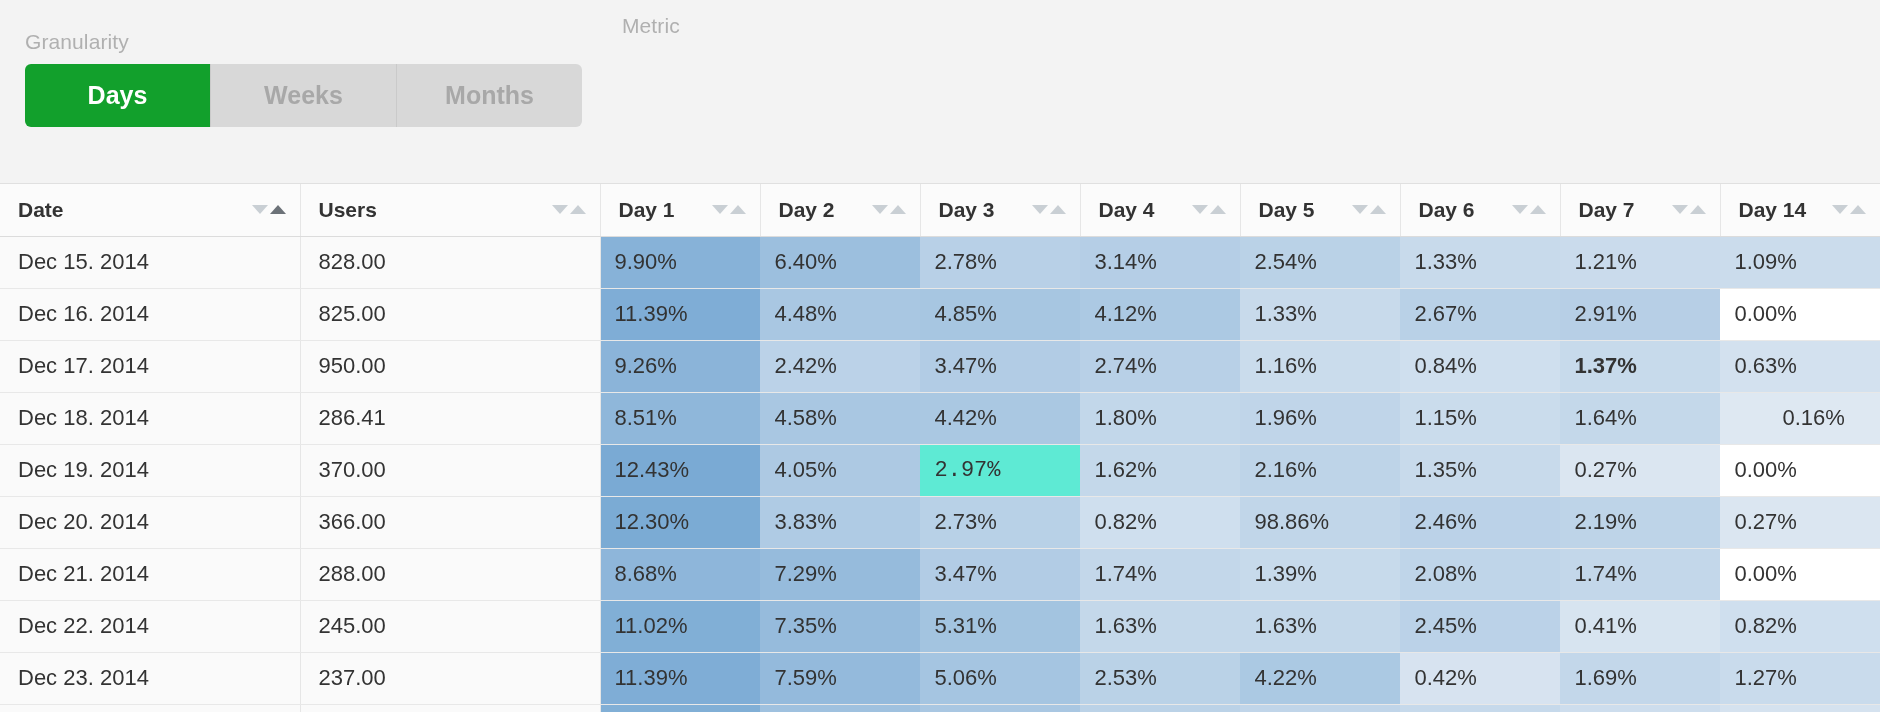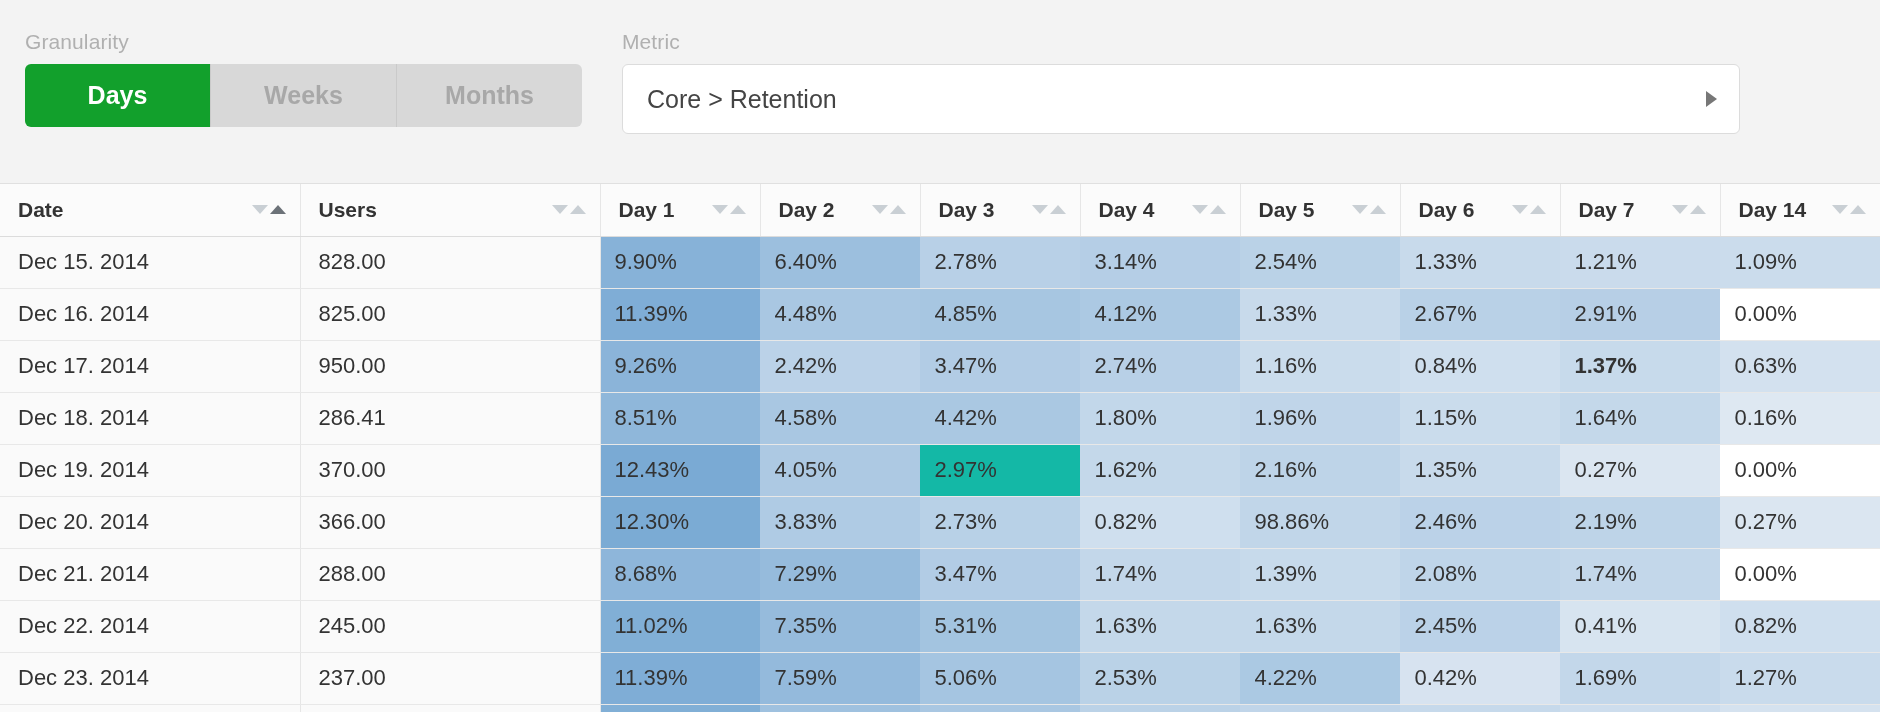--- a/index.html
+++ b/index.html
@@ -54,21 +54,21 @@
     cursor: pointer;
     user-select: none;
   }
   .segment:last-child { border-right: none; }
   .segment.active {
     background: #12a02c;
     color: #ffffff;
   }
 
   
-  #metric-group { left: 622px; top: 30px; }
+  #metric-group { left: 622px; top: 14px; }
 
   #metric-select {
     width: 1118px;
     height: 70px;
     background: #ffffff;
     border: 1px solid #dcdcdc;
     border-radius: 6px;
     display: flex;
     align-items: center;
     padding: 0 22px 0 24px;
@@ -175,24 +175,20 @@
     <div class="control-label">Granularity</div>
     <div class="segmented" id="granularity-segments">
         <div class="segment active">Days</div>
         <div class="segment">Weeks</div>
         <div class="segment">Months</div>
       </div>
   </div>
 
   <div class="control-group" id="metric-group">
     <div class="control-label">Metric</div>
-    <div id="metric-select">
-      <span class="value">Core &gt; Retention</span>
-      <span class="caret-right"></span>
-    </div>
   </div>
 
 </div>
 
 <table id="retention-table">
   <colgroup id="retention-colgroup">
     <col class="c-date">
       <col class="c-users">
     <col class="c-day">
       <col class="c-day">
@@ -415,38 +411,38 @@
         </td>
         <td class="heat" style="background: rgb(192, 213, 233);">
           <div class="cell-inner">1.96%</div>
         </td>
         <td class="heat" style="background: rgb(202, 220, 236);">
           <div class="cell-inner">1.15%</div>
         </td>
         <td class="heat" style="background: rgb(196, 216, 234);">
           <div class="cell-inner">1.64%</div>
         </td>
-        <td class="heat" style="background: rgb(222, 232, 242);">
+        <td class="heat" style="background: rgb(222, 232, 242); padding-left: 48px;">
           <div class="cell-inner">0.16%</div>
         </td>
       </tr>
       <tr>
         <td>
           <div class="cell-inner">Dec 19. 2014</div>
         </td>
         <td>
           <div class="cell-inner">370.00</div>
         </td>
         <td class="heat" style="background: rgb(122, 170, 212);">
           <div class="cell-inner">12.43%</div>
         </td>
         <td class="heat" style="background: rgb(173, 201, 227);">
           <div class="cell-inner">4.05%</div>
         </td>
-        <td class="heat" style="background: #14b8a6;">
+        <td class="heat" style="background: #5eead4; font-family: Liberation Mono, monospace;">
           <div class="cell-inner">2.97%</div>
         </td>
         <td class="heat" style="background: rgb(196, 216, 234);">
           <div class="cell-inner">1.62%</div>
         </td>
         <td class="heat" style="background: rgb(190, 212, 232);">
           <div class="cell-inner">2.16%</div>
         </td>
         <td class="heat" style="background: rgb(200, 218, 235);">
           <div class="cell-inner">1.35%</div>

